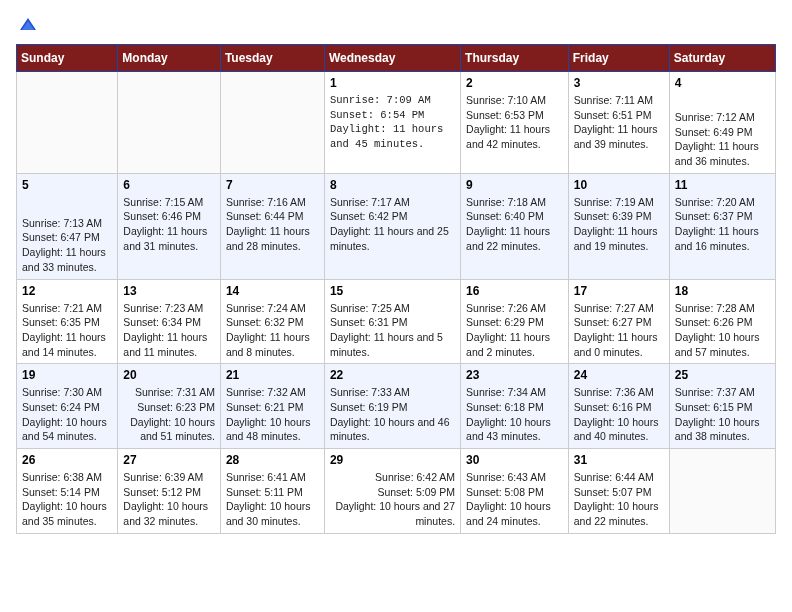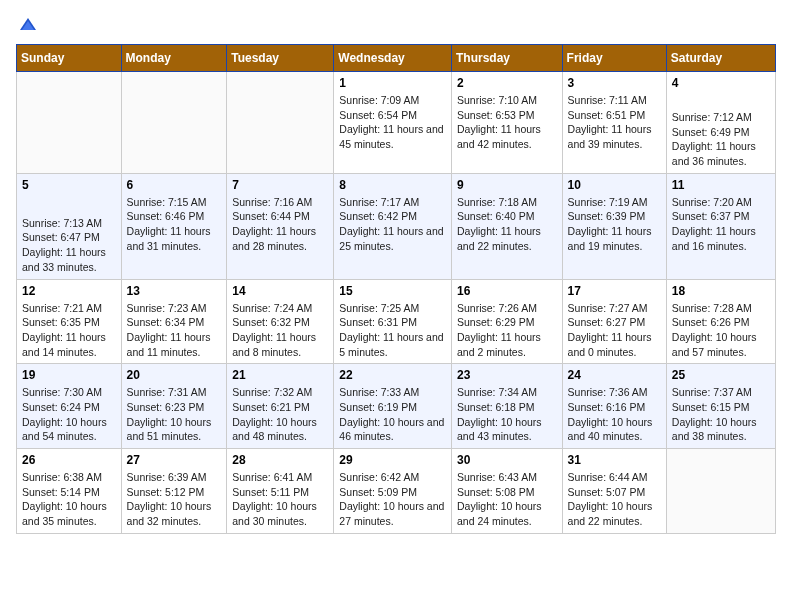--- a/index.html
+++ b/index.html
@@ -51,21 +51,21 @@
     .location {
       font-size: 14px;
       color: #444;
     }
     table {
       width: 100%;
       border-collapse: collapse;
       font-size: 11px;
     }
     thead tr {
-      background-color: #a16207;
+      background-color: #7f1d1d;
       color: white;
     }
     thead th {
       padding: 6px 4px;
       text-align: left;
       font-size: 12px;
       font-weight: bold;
       border: 1px solid #1a44aa;
     }
     tbody tr {
@@ -130,21 +130,21 @@
         <th>Saturday</th>
       </tr>
   </thead>
   <tbody id="calendar-body">
   <tr>
         <td class="empty-cell"></td>
         <td class="empty-cell"></td>
         <td class="empty-cell"></td>
         <td>
           <div class="day-number">1</div>
-          <div class="day-info" style="white-space: pre-line;">Sunrise: 7:09 AM
+          <div class="day-info" style="white-space: pre-line; font-family: Liberation Mono, monospace;">Sunrise: 7:09 AM
 Sunset: 6:54 PM
 Daylight: 11 hours and 45 minutes.</div>
         </td>
         <td>
           <div class="day-number">2</div>
           <div class="day-info" style="white-space: pre-line;">Sunrise: 7:10 AM
 Sunset: 6:53 PM
 Daylight: 11 hours and 42 minutes.</div>
         </td>
         <td>
@@ -250,21 +250,21 @@
       </tr>
       <tr>
         <td>
           <div class="day-number">19</div>
           <div class="day-info" style="white-space: pre-line;">Sunrise: 7:30 AM
 Sunset: 6:24 PM
 Daylight: 10 hours and 54 minutes.</div>
         </td>
         <td>
           <div class="day-number">20</div>
-          <div class="day-info" style="white-space: pre-line;">Sunrise: 7:31 AM
+          <div class="day-info" style="white-space: pre-line; text-align: right;">Sunrise: 7:31 AM
 Sunset: 6:23 PM
 Daylight: 10 hours and 51 minutes.</div>
         </td>
         <td>
           <div class="day-number">21</div>
           <div class="day-info" style="white-space: pre-line;">Sunrise: 7:32 AM
 Sunset: 6:21 PM
 Daylight: 10 hours and 48 minutes.</div>
         </td>
         <td>
@@ -306,21 +306,21 @@
 Daylight: 10 hours and 32 minutes.</div>
         </td>
         <td>
           <div class="day-number">28</div>
           <div class="day-info" style="white-space: pre-line;">Sunrise: 6:41 AM
 Sunset: 5:11 PM
 Daylight: 10 hours and 30 minutes.</div>
         </td>
         <td>
           <div class="day-number">29</div>
-          <div class="day-info" style="white-space: pre-line;">Sunrise: 6:42 AM
+          <div class="day-info" style="white-space: pre-line; text-align: right;">Sunrise: 6:42 AM
 Sunset: 5:09 PM
 Daylight: 10 hours and 27 minutes.</div>
         </td>
         <td>
           <div class="day-number">30</div>
           <div class="day-info" style="white-space: pre-line;">Sunrise: 6:43 AM
 Sunset: 5:08 PM
 Daylight: 10 hours and 24 minutes.</div>
         </td>
         <td>

